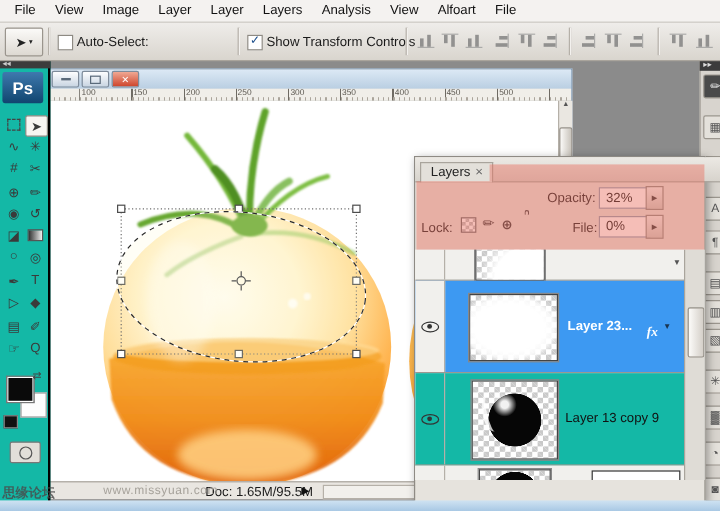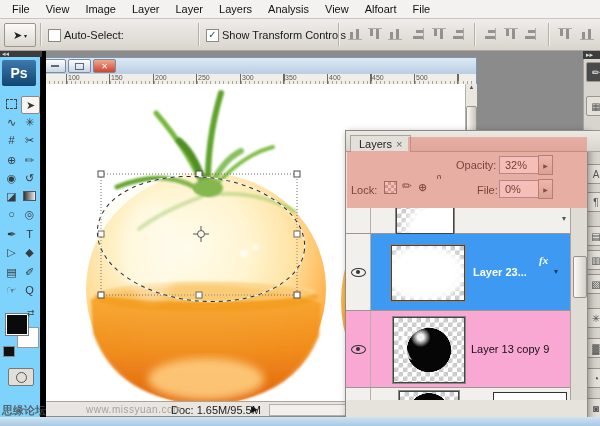--- a/index.html
+++ b/index.html
@@ -24,21 +24,21 @@
             display:flex;align-items:center;}
   #group-dd .val{flex:1;padding-left:4px;color:#111;}
   #group-dd .ddbtn{width:14px;height:100%;background:linear-gradient(#F2F0ED,#CFCAC2);border-left:1px solid #8E8A83;
             display:flex;align-items:center;justify-content:center;font-size:6px;color:#333;}
   .aico{position:absolute;top:9px;width:14px;height:12px;background-repeat:no-repeat;opacity:.75;
         background-image:linear-gradient(#777,#777),linear-gradient(#777,#777),linear-gradient(#999,#999);
         background-size:3px 7px,3px 10px,14px 1px;background-position:2px 4px,8px 1px,0 11px;}
   .aico.v2{background-position:2px 1px,8px 1px,0 0;}
   .aico.v3{background-size:7px 3px,10px 3px,1px 12px;background-position:4px 2px,1px 8px,11px 0;}
   
-  #toolbar{left:0;top:50px;width:40px;height:376px;background:#7dd3fc;border-right:6px solid #000000;z-index:20;}
+  #toolbar{left:0;top:50px;width:40px;height:376px;background:#14b8a6;border-right:2px solid #000000;z-index:20;}
   #toolbar-grip{left:0;top:0;width:40px;height:7px;background:#3C3C3C;color:#CCC;font-size:7px;line-height:7px;padding-left:2px;}
   #ps-logo{left:2px;top:10px;width:34px;height:26px;background:linear-gradient(#3E79AE,#10456F);
            color:#fff;font-weight:bold;font-size:14px;display:flex;align-items:center;justify-content:center;border-radius:2px;}
   .tool{position:absolute;width:17px;height:16px;display:flex;align-items:center;justify-content:center;
         color:#3A3A3A;font-size:11px;}
   .tool.sel{background:#F7F5F2;border:1px solid #8E8A83;border-radius:2px;}
   .marquee-box{width:9px;height:8px;border:1px dashed #444;display:inline-block;}
   .grad-box{width:11px;height:8px;background:linear-gradient(90deg,#333,#EEE);border:1px solid #555;display:inline-block;}
   #fg-swatch{left:6px;top:264px;width:20px;height:19px;background:#0A0A0A;border:1px solid #fff;outline:1px solid #777;z-index:2;}
   #bg-swatch{left:17px;top:277px;width:20px;height:19px;background:#FDFDFD;border:1px solid #999;z-index:1;}
@@ -437,25 +437,25 @@
     </div>
 
     <div class="lrow" id="row-selected" style="top:26px;height:76px;">
       <div class="eyecol" style="background:#F1F0ED;">
         <span class="eye" style="top:31px;"></span>
       </div>
       <div class="thumb" style="left:45px;top:11px;width:72px;height:54px;">
         <div class="fill" style="background:radial-gradient(ellipse at 45% 50%, #fff 0 52%, rgba(255,255,255,.85) 66%, rgba(255,255,255,0) 80%);"></div>
       </div>
       <span class="lname" style="left:127px;top:32px;">Layer 23...</span>
-      <span class="fxbadge" style="left:193px;top:20px;">fx</span>
+      <span class="fxbadge" style="left:193px;top:37px;">fx</span>
       <span class="abs" style="left:208px;top:33px;color:#1A3550;font-size:8px;">▾</span>
     </div>
 
-    <div class="lrow" style="top:103px;height:76px;background:#f9a8d4;">
+    <div class="lrow" style="top:103px;height:76px;background:#14b8a6;">
       <div class="eyecol">
         <span class="eye" style="top:31px;"></span>
       </div>
       <div class="thumb" style="left:47px;top:6px;width:70px;height:64px;">
         <div class="fill" style="background:radial-gradient(circle at 38% 30%, rgba(255,255,255,.95) 0 5%, rgba(255,255,255,0) 16%),radial-gradient(circle at 50% 50%, #060606 0 46%, rgba(0,0,0,0) 47%);"></div>
         <div class="abs" style="left:8px;top:12px;width:10px;height:30px;border-left:4px solid rgba(255,255,255,.75);border-radius:50%;transform:rotate(-14deg);"></div>
       </div>
       <span class="lname" style="left:125px;top:32px;">Layer 13 copy 9</span>
     </div>
 

